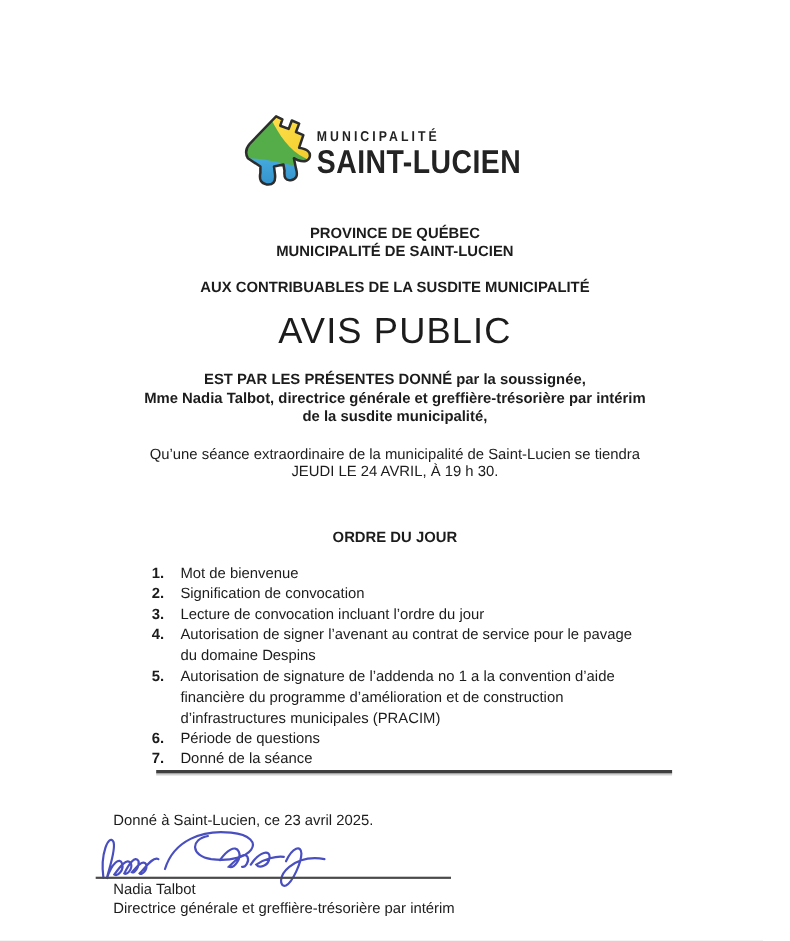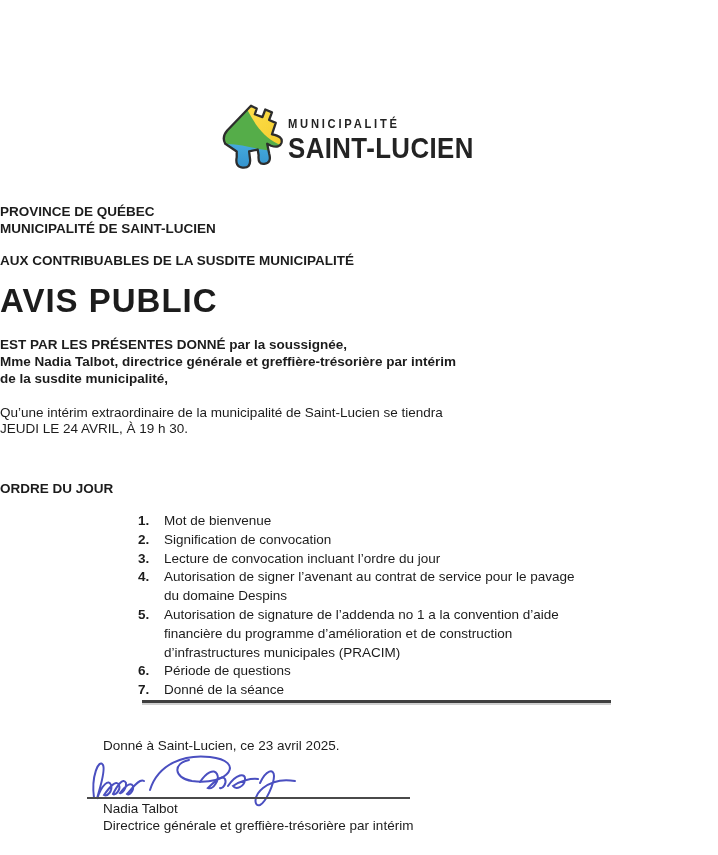--- a/index.html
+++ b/index.html
@@ -6,30 +6,30 @@
   .page{
     position:relative;
     width:718px;height:855px;
     background:#ffffff;
     margin:0 auto;
     font-family:"Liberation Sans", sans-serif;
     color:#1c1c1c;
     overflow:hidden;
   }
   .abs{position:absolute;}
-  .center{left:0;width:718px;}
+  .center{left:0;width:718px;text-align:center;}
   .b{font-weight:bold;}
   .fs{font-size:13.5px;line-height:16.5px;}
   
   .logo{position:absolute;top:100px;left:0;width:718px;display:flex;justify-content:center;align-items:center;}
   .logo-text{display:flex;flex-direction:column;transform:scaleX(0.86);transform-origin:left center;color:#232323;}
   .logo-line1{font-size:13px;font-weight:700;letter-spacing:3.2px;line-height:15px;}
   .logo-line2{font-size:30px;font-weight:bold;letter-spacing:0.5px;line-height:32px;margin-top:1px;}
   
-  .avis-title{font-size:33px;font-weight:bold;letter-spacing:1px;}
+  .avis-title{font-size:33px;font-weight:normal;letter-spacing:1px;}
   
   .agenda{position:absolute;top:512px;left:138px;width:486px;font-size:13.5px;line-height:18.8px;}
   .agenda-row{display:flex;}
   .agenda-num{width:26px;flex:0 0 26px;font-weight:bold;}
   .agenda-text{flex:1;}
   .agenda-divider{position:absolute;top:700px;left:142px;width:469px;height:2.5px;background:#3f3f3f;box-shadow:0 2px 0 rgba(120,120,120,.35);}
   
   .sig-line{position:absolute;top:797px;left:87px;width:323px;height:1.6px;background:#4a4a4a;}
   .sig-svg{position:absolute;top:750px;left:88px;}
   .left-col{left:103px;text-align:right;}
@@ -73,21 +73,21 @@
 
   <div class="abs center fs b" style="top:204px">PROVINCE DE QUÉBEC</div>
   <div class="abs center fs b" style="top:221px">MUNICIPALITÉ DE SAINT-LUCIEN</div>
   <div class="abs center fs b" style="top:253px">AUX CONTRIBUABLES DE LA SUSDITE MUNICIPALITÉ</div>
   <div class="abs center avis-title" style="top:282px">AVIS PUBLIC</div>
 
   <div class="abs center fs b" style="top:337px">EST PAR LES PRÉSENTES DONNÉ par la soussignée,</div>
   <div class="abs center fs b" style="top:354px">Mme Nadia Talbot, directrice générale et greffière-trésorière par intérim</div>
   <div class="abs center fs b" style="top:371px">de la susdite municipalité,</div>
 
-  <div class="abs center fs" style="top:405px">Qu’une intérim extraordinaire de la municipalité de Saint-Lucien se tiendra</div>
+  <div class="abs center fs" style="top:405px">Qu’une séance extraordinaire de la municipalité de Saint-Lucien se tiendra</div>
   <div class="abs center fs" style="top:421px">JEUDI LE 24 AVRIL, À 19 h 30.</div>
 
   <div class="abs center fs b" style="top:481px">ORDRE DU JOUR</div>
 
   <div class="agenda">
     <div class="agenda-row">
       <span class="agenda-num">1.</span>
       <span class="agenda-text">Mot de bienvenue</span>
     </div>
     <div class="agenda-row">

